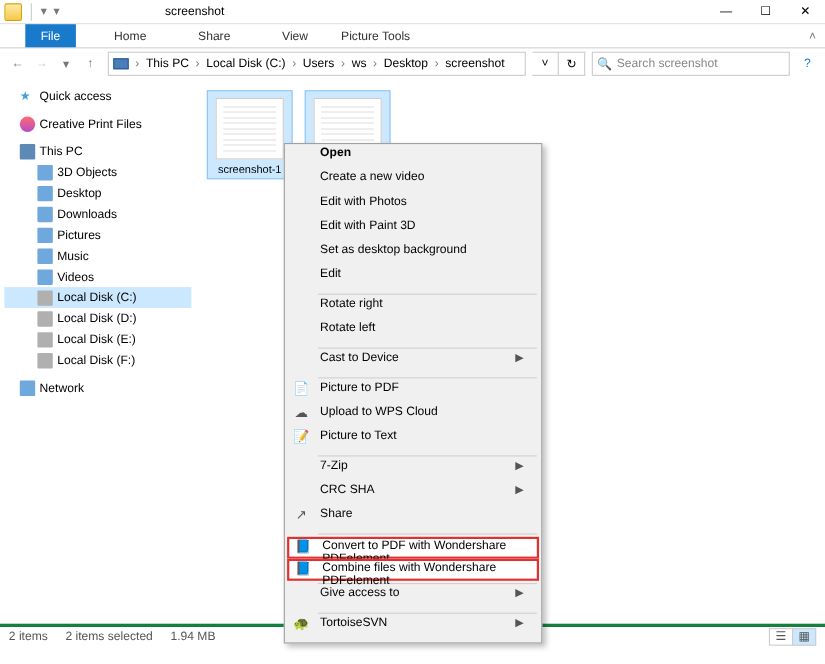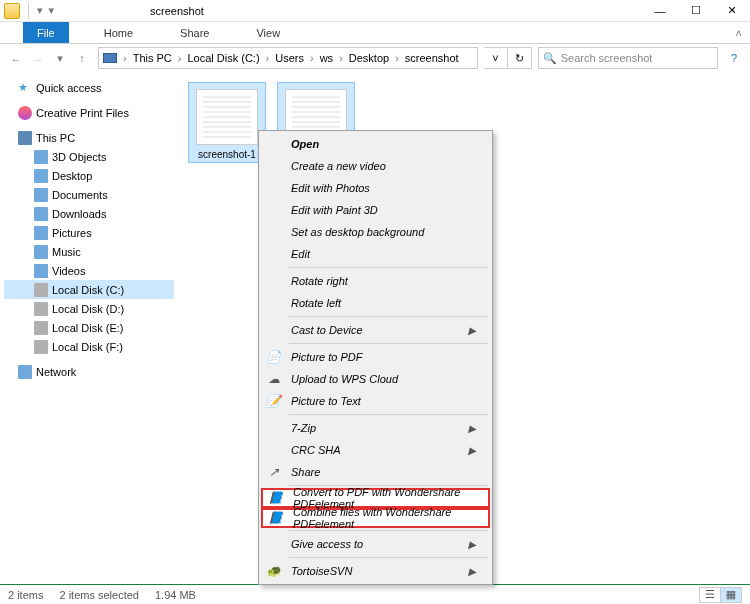--- a/index.html
+++ b/index.html
@@ -49,29 +49,29 @@
 
 .content { flex: 1; padding: 6px; position: relative; }
 .file-item { display: inline-block; width: 78px; margin: 4px; text-align: center; vertical-align: top; }
 .file-item.selected { background: #cce8ff; border: 1px solid #8cc5f5; }
 .file-thumb { width: 62px; height: 56px; background: #fff; border: 1px solid #ccc; margin: 6px auto 2px; position: relative; }
 .file-thumb::after { content: ""; position: absolute; inset: 6px; background: repeating-linear-gradient(#eee, #eee 2px, #fff 2px, #fff 5px); }
 .file-label { font-size: 10px; padding: 2px; word-break: break-all; }
 
 
 .ctx-menu { position: absolute; left: 258px; top: 130px; width: 235px; background: #f0f0f0; border: 1px solid #a0a0a0; box-shadow: 3px 3px 5px rgba(0,0,0,0.25); padding: 2px; z-index: 100; }
-.ctx-item { height: 22px; display: flex; align-items: center; padding-left: 30px; padding-right: 14px; position: relative; font-style: italic; }
+.ctx-item { height: 22px; display: flex; align-items: flex-start; padding-left: 30px; padding-right: 14px; position: relative; }
 .ctx-item .ico-slot { position: absolute; left: 4px; width: 18px; text-align: center; font-size: 12px; color: #555; }
 .ctx-item .arrow { margin-left: auto; color: #555; font-size: 10px; }
 .ctx-sep { height: 1px; background: #d0d0d0; margin: 2px 2px 2px 28px; }
 .ctx-item.hl { border: 2px solid #e03030; background: #fff; height: 20px; }
 .ctx-item.hl .ico-slot { color: #1a6fc9; }
 
 
-.status-bar { position: absolute; bottom: 0; left: 0; right: 0; height: 20px; border-top: 1px solid #15803d; display: flex; align-items: center; padding: 0 8px; gap: 16px; font-size: 10px; color: #555; background: #fff; }
+.status-bar { position: absolute; bottom: 17px; left: 0; right: 0; height: 20px; border-top: 3px solid #15803d; display: flex; align-items: center; padding: 0 8px; gap: 16px; font-size: 10px; color: #555; background: #fff; }
 .status-bar .view-btns { margin-left: auto; display: flex; }
 .status-bar .view-btns div { width: 22px; height: 16px; border: 1px solid #ccc; margin-left: -1px; display: flex; align-items: center; justify-content: center; }
 .status-bar .view-btns div.active { background: #cce8ff; }
 </style>
 </head>
 <body>
 
 <div class="titlebar">
   <div class="qat">
     <div class="folder-ico"></div>
@@ -86,20 +86,21 @@
     <div>☐</div>
     <div>✕</div>
   </div>
 </div>
 
 <div class="ribbon-tabs">
   <div class="tab file">File</div>
   <div class="tab">Home</div>
   <div class="tab">Share</div>
   <div class="tab">View</div>
+  <div class="tab" style="margin-left:6px;">Picture Tools</div>
   <div style="margin-left:auto;padding:0 8px;display:flex;align-items:center;color:#777;">˄</div>
 </div>
 
 <div class="addr-row">
   <div class="nav-btns">
     <div>←</div>
     <div style="opacity:.4;">→</div>
     <div>▾</div>
     <div>↑</div>
   </div>
@@ -145,24 +146,20 @@
         <span class="ico ico-thispc"></span>
         <span>This PC</span>
       </div>
     <div class="tree-item child">
         <span class="ico ico-folder-blue"></span>
         <span>3D Objects</span>
       </div>
     <div class="tree-item child">
         <span class="ico ico-folder-blue"></span>
         <span>Desktop</span>
-      </div>
-    <div class="tree-item child">
-        <span class="ico ico-folder-blue"></span>
-        <span>Documents</span>
       </div>
     <div class="tree-item child">
         <span class="ico ico-folder-blue"></span>
         <span>Downloads</span>
       </div>
     <div class="tree-item child">
         <span class="ico ico-folder-blue"></span>
         <span>Pictures</span>
       </div>
     <div class="tree-item child">

